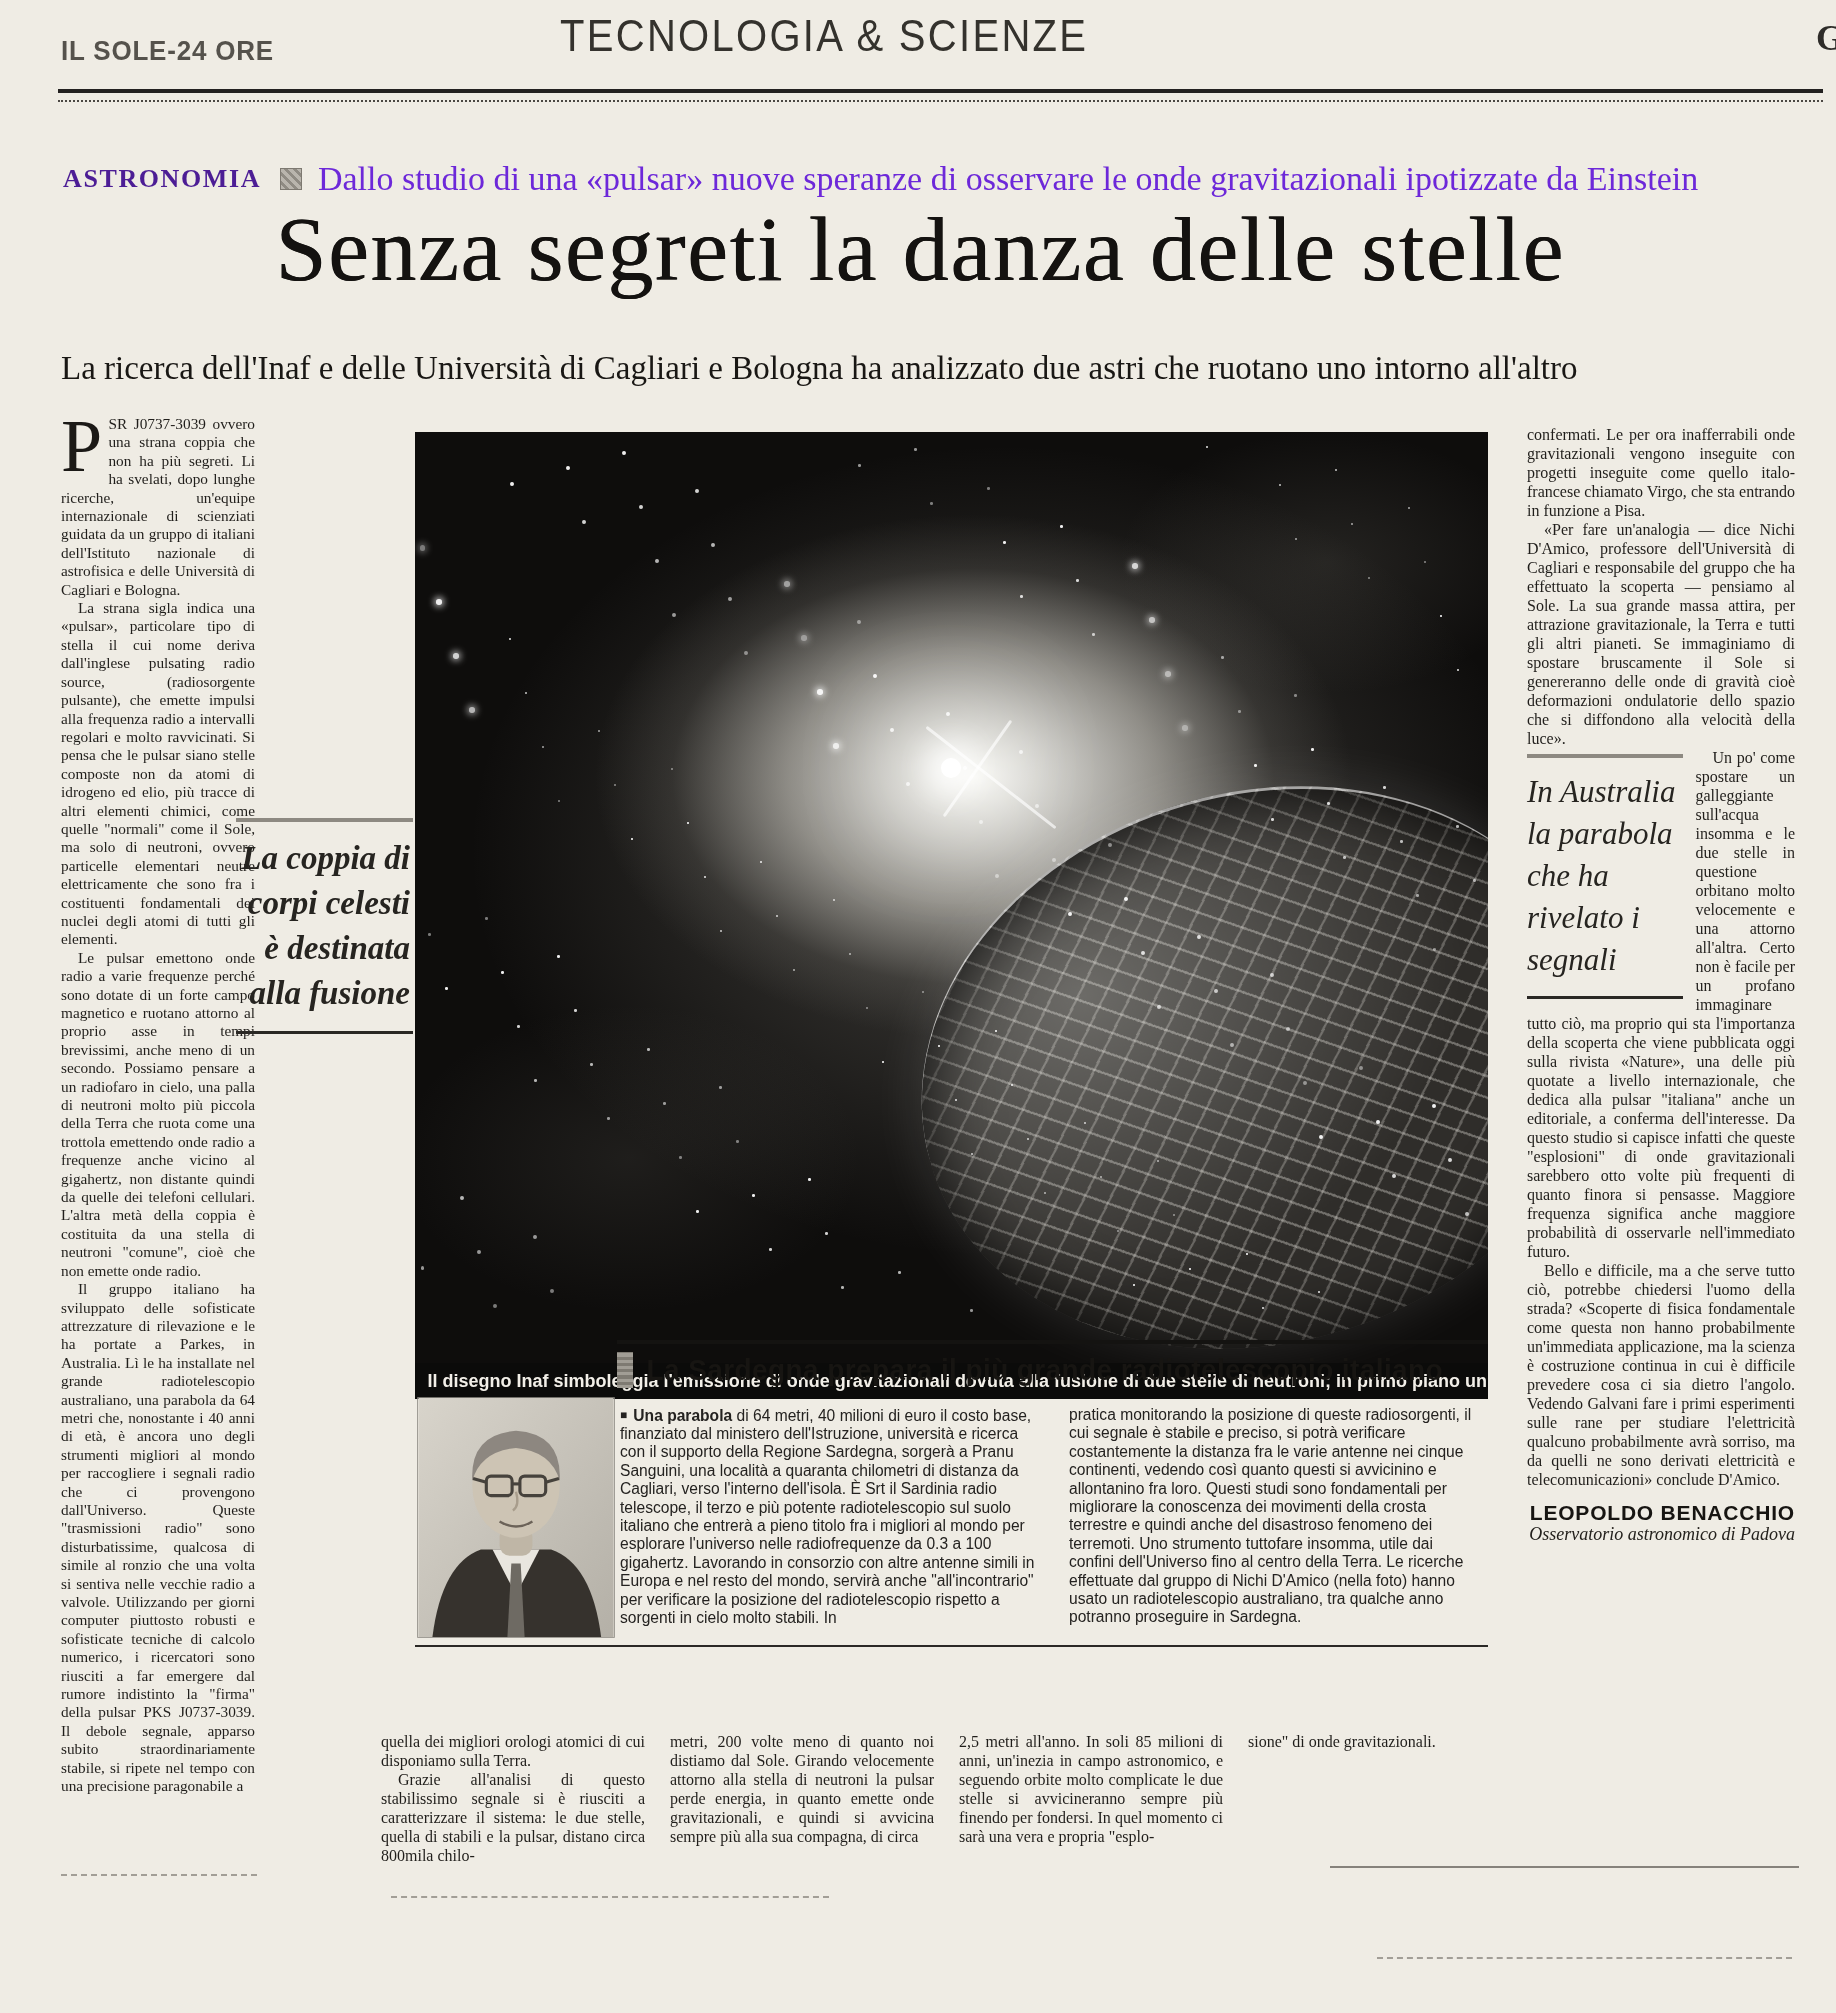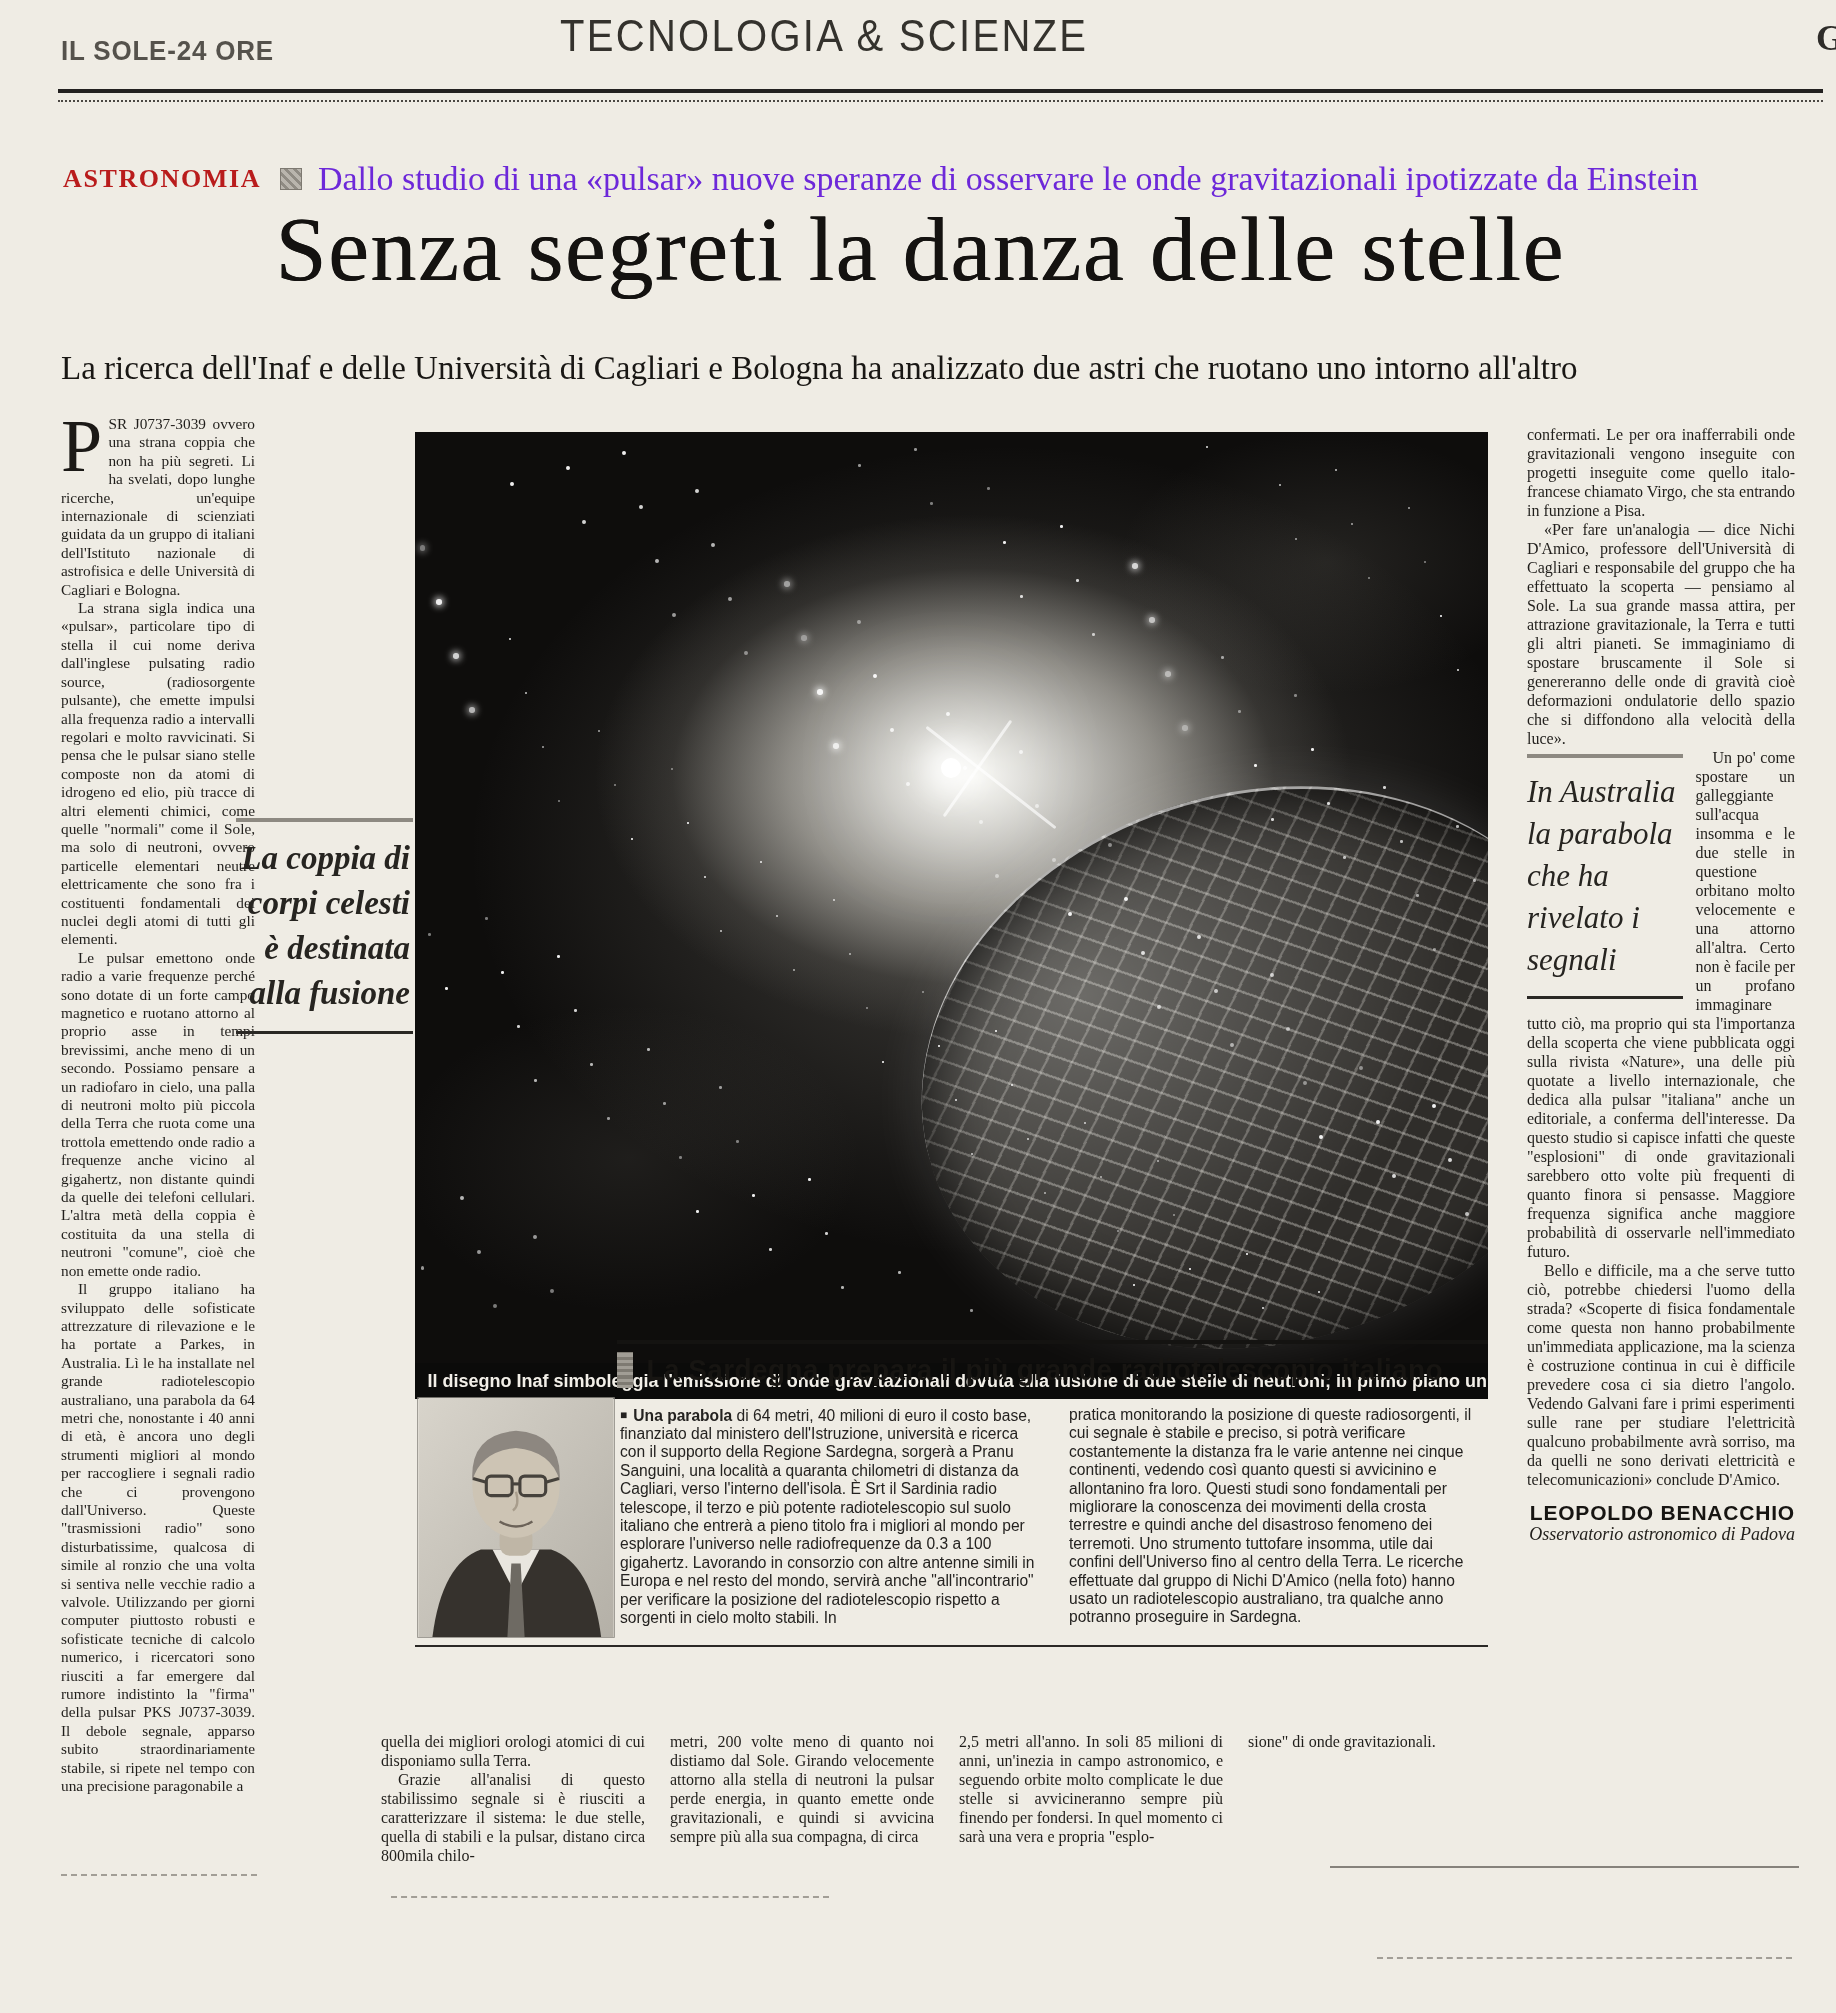--- a/index.html
+++ b/index.html
@@ -16,21 +16,21 @@
     transform:scaleY(1.05);}
   .section-title{left:560px; top:14px; font-family:"Liberation Sans",sans-serif;
     font-weight:normal; font-size:40px; letter-spacing:2.3px; color:#34322d;
     transform:scaleY(1.1);}
   .corner-letter{left:1816px; top:17px; font-weight:bold; font-size:36px; color:#2e2c29;}
   .rule-solid{left:58px; top:89px; width:1765px; height:3.9px; background:#232120;}
   .rule-dotted{left:58px; top:100px; width:1765px; height:0; border-top:2.3px dotted #4a4742;}
 
   
   .kicker{left:63px; top:160px; width:1752px; display:flex; align-items:center;}
-  .kicker-label{font-weight:bold; font-size:26px; letter-spacing:1.6px; color:#b91c1c;}
+  .kicker-label{font-weight:bold; font-size:26px; letter-spacing:1.6px; color:#4c1d95;}
   .kicker-box{width:20.3px; height:20.3px; margin:0 15.6px 0 19px; flex:0 0 auto;
     background:repeating-linear-gradient(45deg,#b9b5ad 0 3.1px,#8f8b83 3.1px 6.3px);
     border:0.8px solid #7d7971;}
   .kicker-text{font-size:34px; color:#6d28d9; white-space:nowrap;}
 
   
   .headline{left:58px; top:196px; width:1724px; text-align:center;
     font-size:92px; letter-spacing:1.6px; color:#141210;
     text-shadow:0.5px 0 0 currentColor;}
   .subhead{left:61px; top:350px; width:1730px; font-size:33px; color:#191714;

